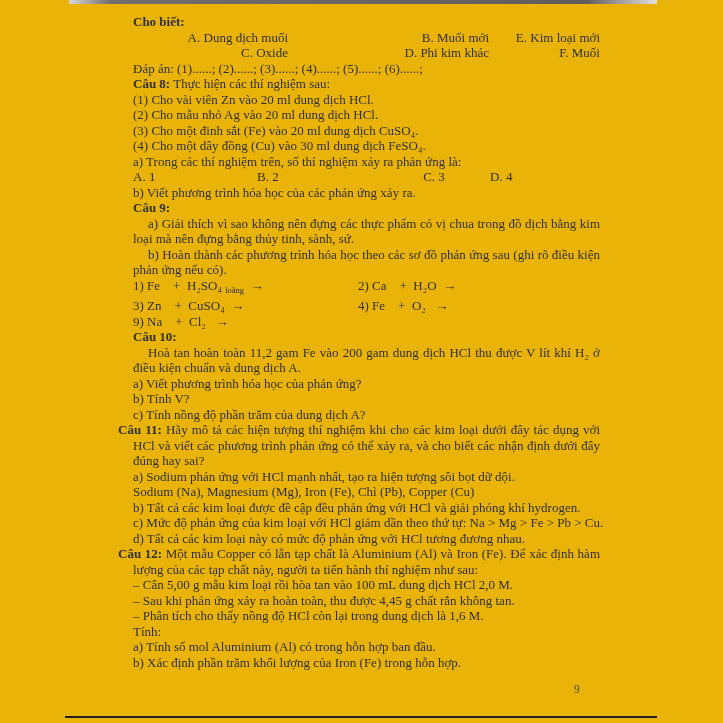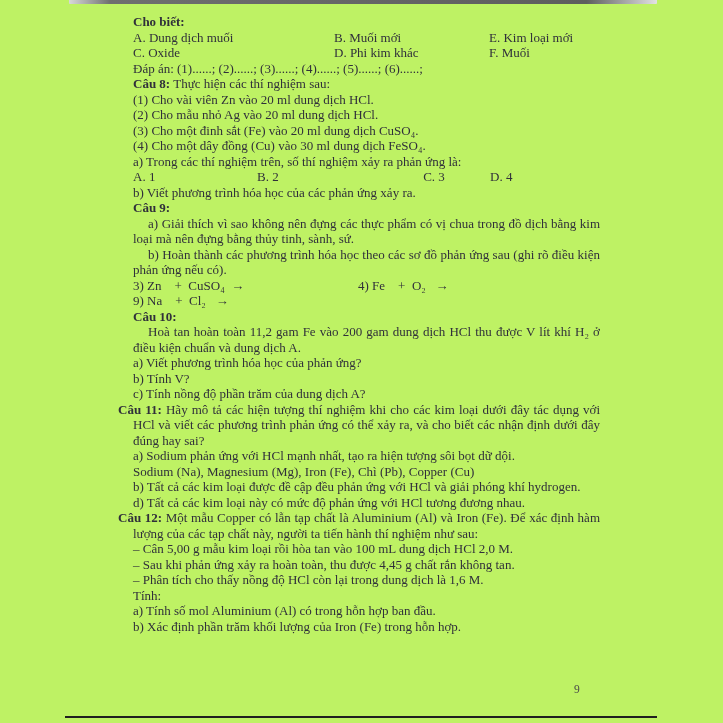--- a/index.html
+++ b/index.html
@@ -4,21 +4,21 @@
 <style>
   html, body {
     margin: 0;
     padding: 0;
     background: #ffffff;
   }
   .sheet {
     position: relative;
     width: 723px;
     height: 723px;
-    background: #bef264;
+    background: #eab308;
     overflow: hidden;
     font-family: "Liberation Serif", serif;
     color: #30303a;
   }
   .top-strip {
     position: absolute;
     left: 69px;
     top: 0;
     width: 588px;
     height: 4px;
@@ -41,21 +41,21 @@
     font-size: 13px;
     line-height: 15.5px;
   }
   .content p, .content div { margin: 0; padding: 0; }
   .b { font-weight: bold; margin-top: 12px; }
   .sub15 { padding-left: 15px; }
   .nowrap { white-space: nowrap; }
   .indent { text-indent: 15px; }
   .just { text-align: justify; }
   .hang { padding-left: 15px; text-indent: -15px; }
-  .opt-row { display: flex; padding-left: 15px; }
+  .opt-row { display: flex; padding-left: 15px; text-align: right; }
   .opt-col1 { width: 155px; }
   .opt-col2 { width: 155px; margin-left: 46px; }
   .opt-col3 { flex: 1; }
   .mcq-row { display: flex; padding-left: 15px; }
   .mcq-a { width: 124px; }
   .mcq-b { width: 121px; }
   .mcq-c { width: 112px; text-align: center; }
   .mcq-d { flex: 1; }
   .eq-row { display: flex; padding-left: 15px; }
   .eq-left { width: 225px; white-space: pre; }
@@ -104,20 +104,24 @@
         <span class="mcq-d">D. 4</span>
       </div>
       <div class="sub15 nowrap">b) Viết phương trình hóa học của các phản ứng xảy ra.</div>
     </div>
 
     <div>
       <div class="b nowrap">Câu 9:</div>
       <p class="indent just">a) Giải thích vì sao không nên đựng các thực phẩm có vị chua trong đồ dịch bằng kim loại mà nên đựng bằng thủy tinh, sành, sứ.</p>
       <p class="indent just">b) Hoàn thành các phương trình hóa học theo các sơ đồ phản ứng sau (ghi rõ điều kiện phản ứng nếu có).</p>
       <div class="eq-row">
+        <span class="eq-left"><span>1) Fe    +  H₂SO₄ </span><span class="eq-sub">loãng</span><span>  →</span></span>
+        <span class="eq-right">2) Ca    +  H₂O  →</span>
+      </div>
+      <div class="eq-row">
         <span class="eq-left">3) Zn    +  CuSO₄  →</span>
         <span class="eq-right">4) Fe    +  O₂   →</span>
       </div>
       <div class="eq-row">
         <span class="eq-left">9) Na    +  Cl₂   →</span>
         <span class="eq-right"></span>
       </div>
     </div>
 
     <div>
@@ -126,20 +130,21 @@
       <div class="sub15 nowrap">a) Viết phương trình hóa học của phản ứng?</div>
       <div class="sub15 nowrap">b) Tính V?</div>
       <div class="sub15 nowrap">c) Tính nồng độ phần trăm của dung dịch A?</div>
     </div>
 
     <div>
       <p class="hang just"><span class="b">Câu 11:</span><span> Hãy mô tả các hiện tượng thí nghiệm khi cho các kim loại dưới đây tác dụng với HCl và viết các phương trình phản ứng có thể xảy ra, và cho biết các nhận định dưới đây đúng hay sai?</span></p>
       <div class="sub15 nowrap">a) Sodium phản ứng với HCl mạnh nhất, tạo ra hiện tượng sôi bọt dữ dội.</div>
       <div class="sub15 nowrap">Sodium (Na), Magnesium (Mg), Iron (Fe), Chì (Pb), Copper (Cu)</div>
       <div class="sub15 nowrap">b) Tất cả các kim loại được đề cập đều phản ứng với HCl và giải phóng khí hydrogen.</div>
+      <div class="sub15 nowrap">c) Mức độ phản ứng của kim loại với HCl giảm dần theo thứ tự: Na &gt; Mg &gt; Fe &gt; Pb &gt; Cu.</div>
       <div class="sub15 nowrap">d) Tất cả các kim loại này có mức độ phản ứng với HCl tương đương nhau.</div>
     </div>
 
     <div>
       <p class="hang just"><span class="b">Câu 12:</span><span> Một mẫu Copper có lẫn tạp chất là Aluminium (Al) và Iron (Fe). Để xác định hàm lượng của các tạp chất này, người ta tiến hành thí nghiệm như sau:</span></p>
       <div class="sub15 nowrap">– Cân 5,00 g mẫu kim loại rồi hòa tan vào 100 mL dung dịch HCl 2,0 M.</div>
       <div class="sub15 nowrap">– Sau khi phản ứng xảy ra hoàn toàn, thu được 4,45 g chất rắn không tan.</div>
       <div class="sub15 nowrap">– Phân tích cho thấy nồng độ HCl còn lại trong dung dịch là 1,6 M.</div>
       <div class="sub15 nowrap">Tính:</div>
       <div class="sub15 nowrap">a) Tính số mol Aluminium (Al) có trong hỗn hợp ban đầu.</div>

